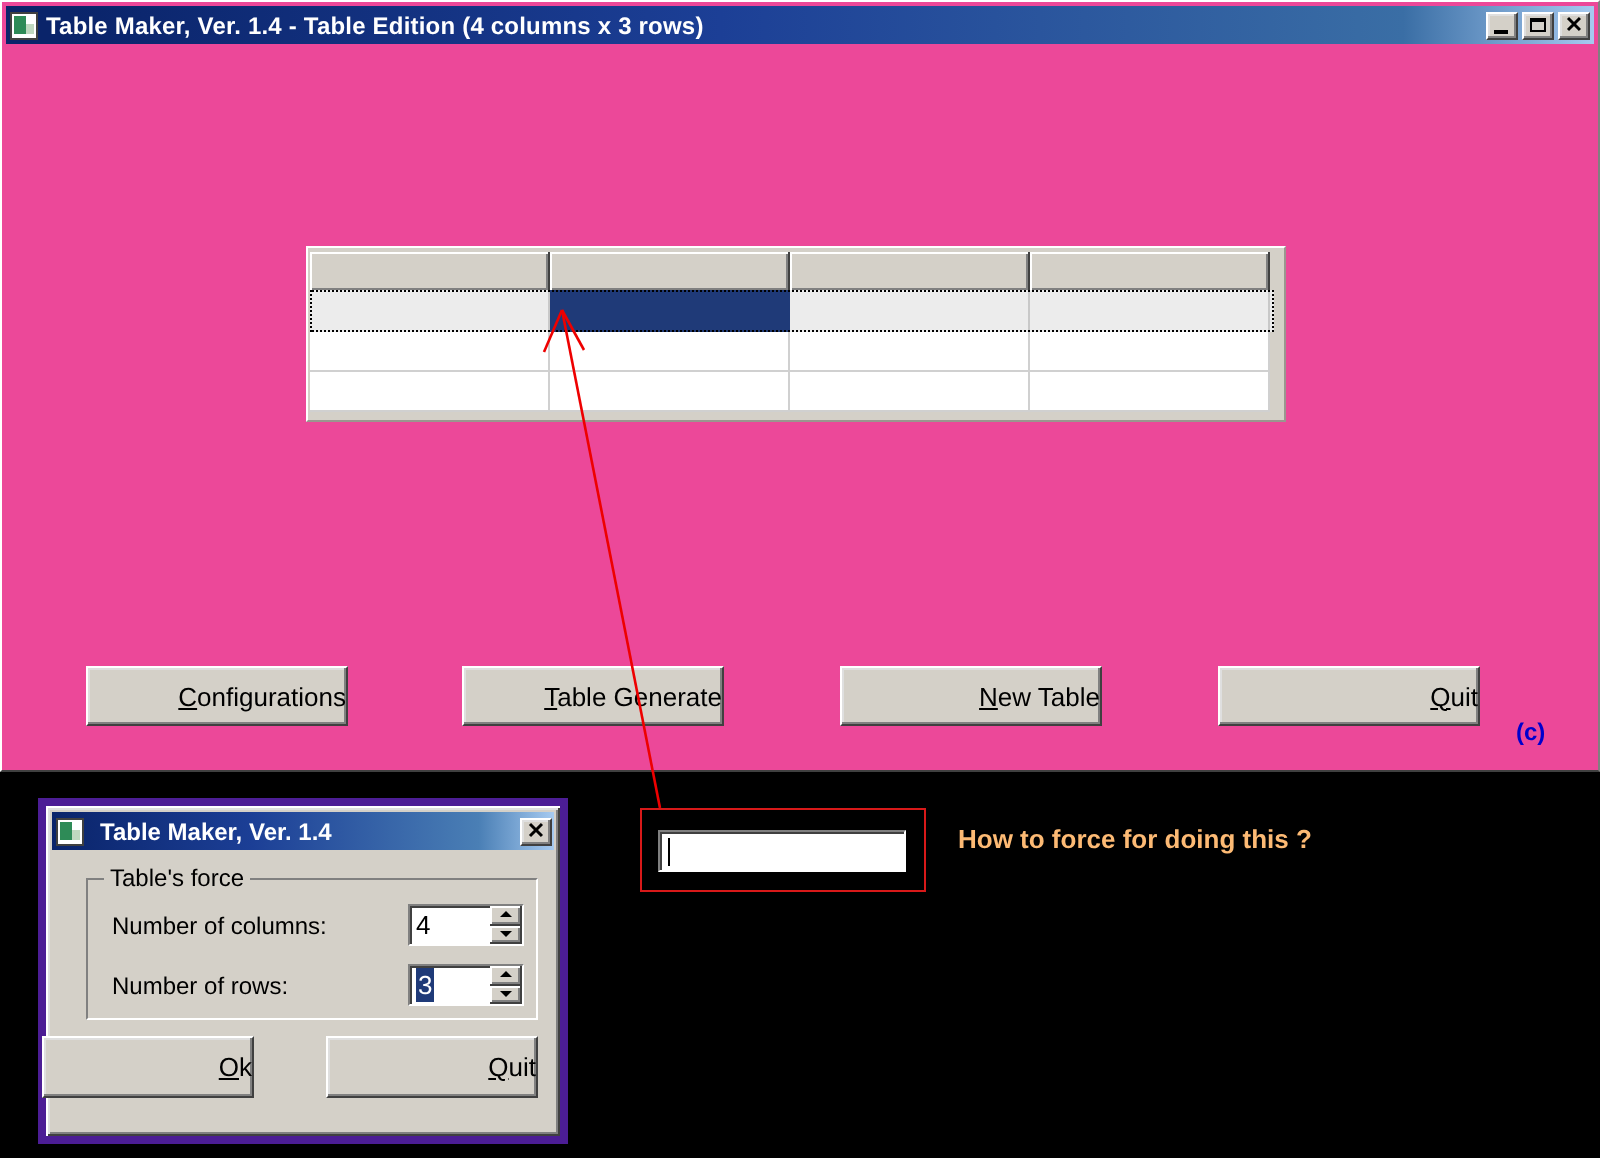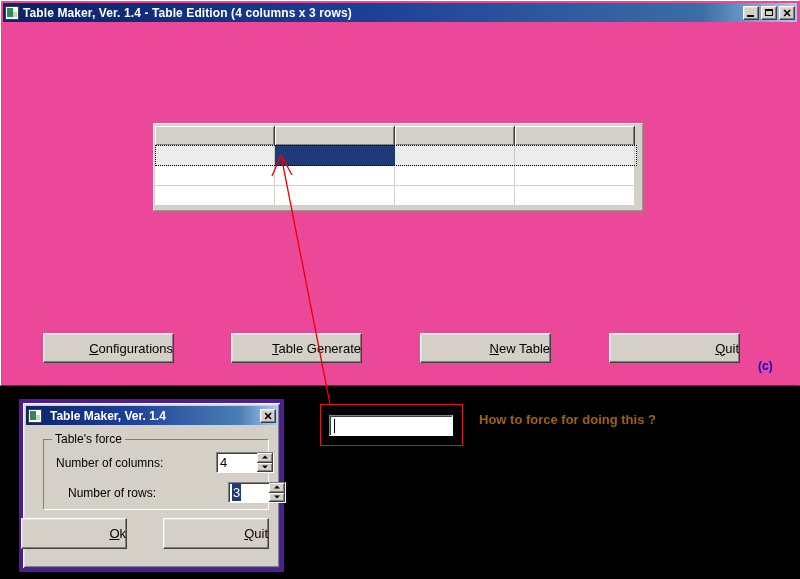--- a/index.html
+++ b/index.html
@@ -260,24 +260,23 @@
     left: 8px; top: -8px;
     background: #d4d0c8;
     padding: 0 3px;
     font-size: 12px;
     color: #000;
   }
   .field-row {
     position: absolute;
     display: flex;
     align-items: center;
-    gap: 12px;
   }
   #row-columns { left: 12px; top: 12px; }
-  #row-rows    { left: 24px; top: 42px; }
+  #row-rows    { left: 12px; top: 42px; }
   .field-label {
     font-size: 12px;
     color: #000;
     width: 148px;
   }
   .spin-wrap {
     display: flex;
     align-items: stretch;
     width: 58px;
     height: 21px;
@@ -361,21 +360,21 @@
   #annotation-caret {
     position: absolute;
     left: 4px; top: 3px;
     width: 1px;
     height: 14px;
     background: #000000;
   }
   #annotation-question {
     position: absolute;
     left: 479px; top: 412px;
-    color: #a16207;
+    color: #fdba74;
     font-weight: bold;
     font-size: 13px;
     white-space: nowrap;
   }
 </style>
 </head>
 <body>
 
 <div id="main-window">
 

